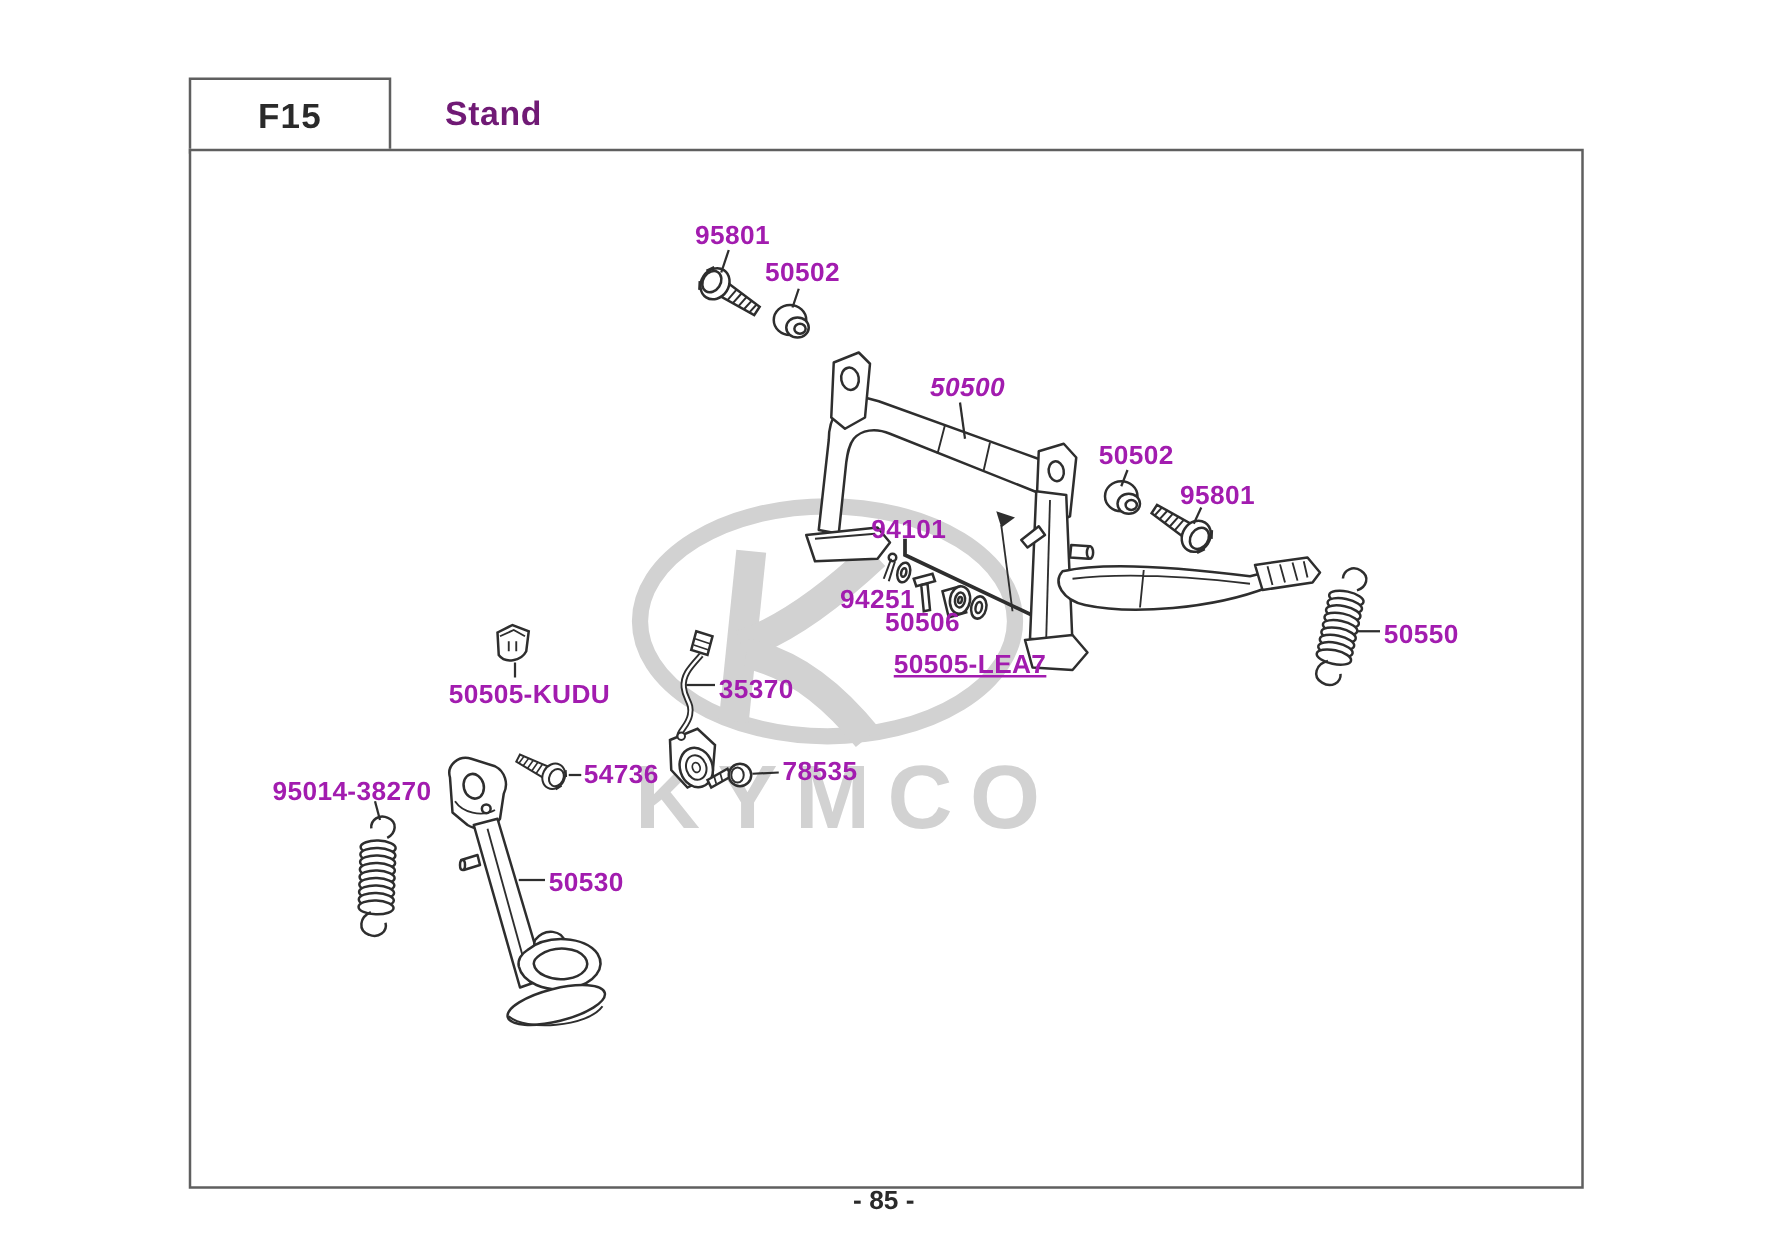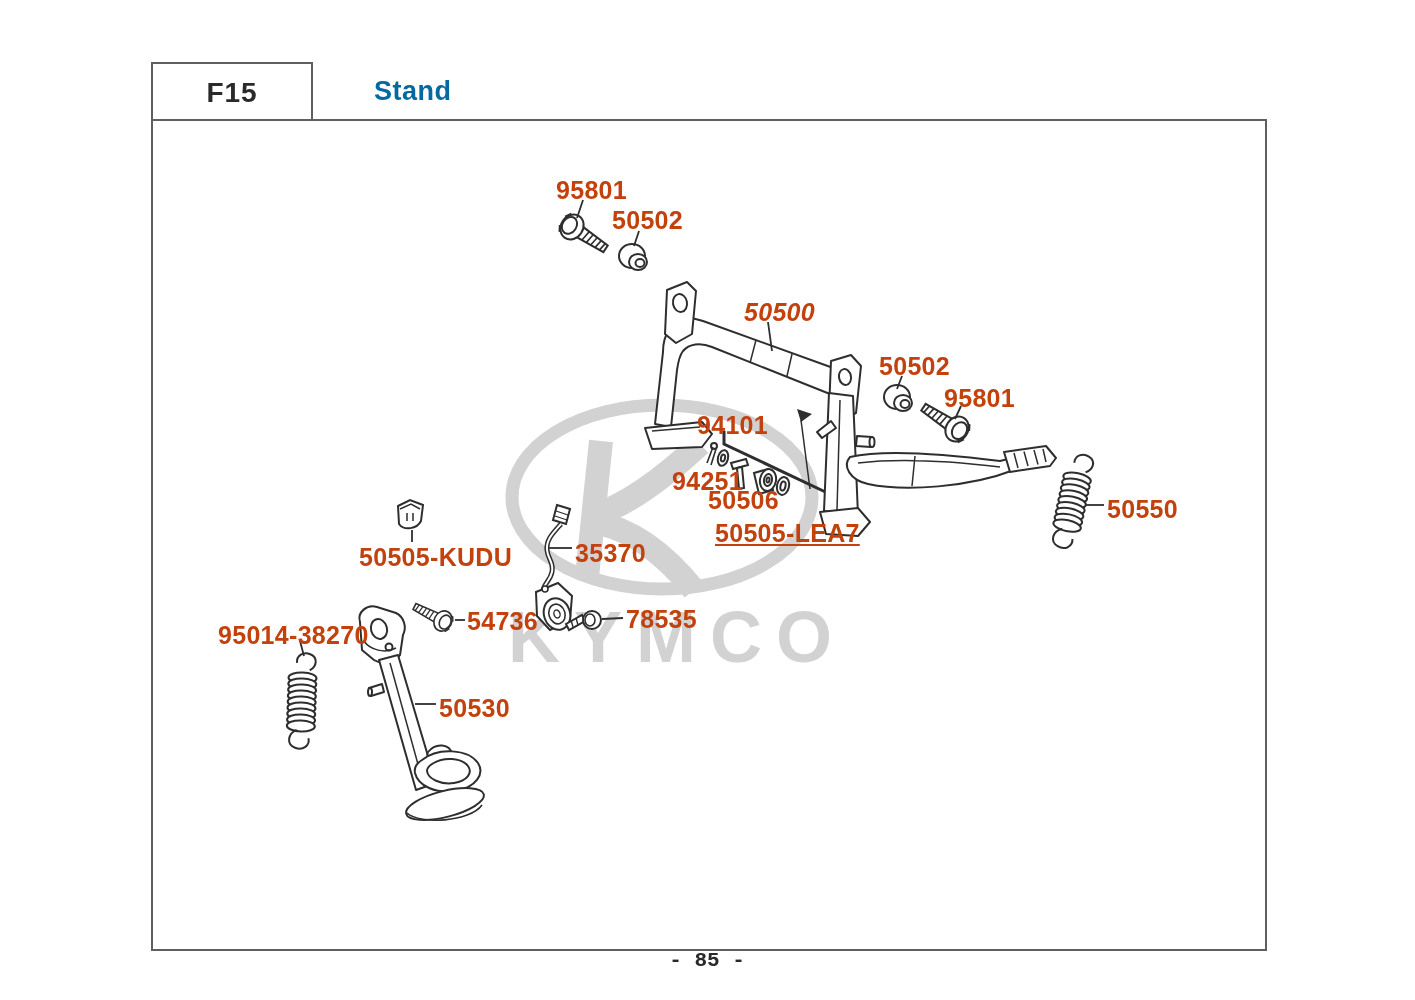--- a/index.html
+++ b/index.html
@@ -4,25 +4,25 @@
 <style>
   html,body{margin:0;padding:0;background:#fff;}
   .page{
     position:relative;width:1415px;height:988px;background:#ffffff;
     font-family:"Liberation Sans",sans-serif;overflow:hidden;
   }
   .f15-box{position:absolute;left:151px;top:62px;width:158px;height:57px;border:2px solid #5f5f5f;background:#fff;
            display:flex;align-items:center;justify-content:center;}
   .main-box{position:absolute;left:151px;top:119px;width:1112px;height:828px;border:2px solid #5f5f5f;background:#fff;}
   .hdr-code{font-size:28px;font-weight:bold;color:#2a2a2a;letter-spacing:1px;}
-  .hdr-title{position:absolute;left:374px;top:76px;font-size:27px;font-weight:bold;color:#0369a1;letter-spacing:0.5px;}
+  .hdr-title{position:absolute;left:356px;top:76px;font-size:27px;font-weight:bold;color:#701a75;letter-spacing:0.5px;}
   .page-num{position:absolute;left:607px;top:949px;width:200px;text-align:center;
-            font-size:21px;font-weight:bold;color:#2a2a2a;font-family:Liberation Mono, monospace;}
+            font-size:21px;font-weight:bold;color:#2a2a2a;}
   svg.art{position:absolute;left:0;top:0;}
-  .lbl{position:absolute;font-size:25px;font-weight:bold;color:#c2410c;letter-spacing:0.3px;white-space:nowrap;line-height:1;}
+  .lbl{position:absolute;font-size:21px;font-weight:bold;color:#a21caf;letter-spacing:0.3px;white-space:nowrap;line-height:1;}
 </style>
 </head>
 <body>
 
 <div class="page">
 
   <div class="f15-box">
     <span class="hdr-code">F15</span>
   </div>
   <div class="hdr-title">Stand</div>

